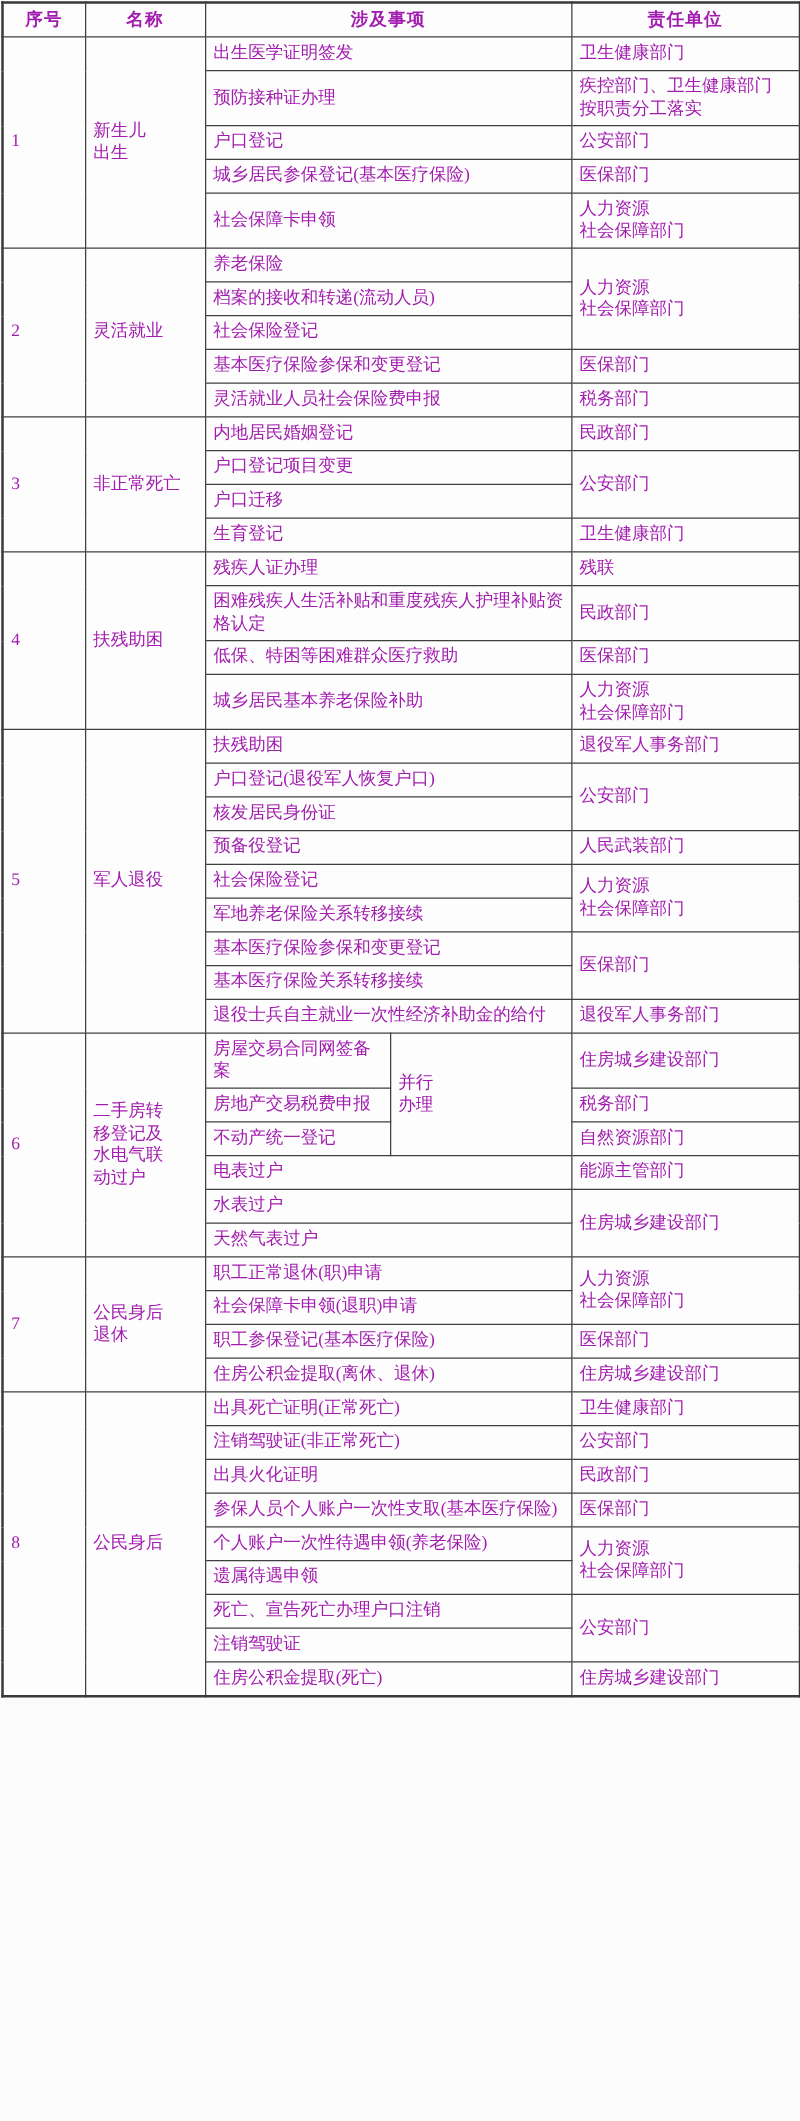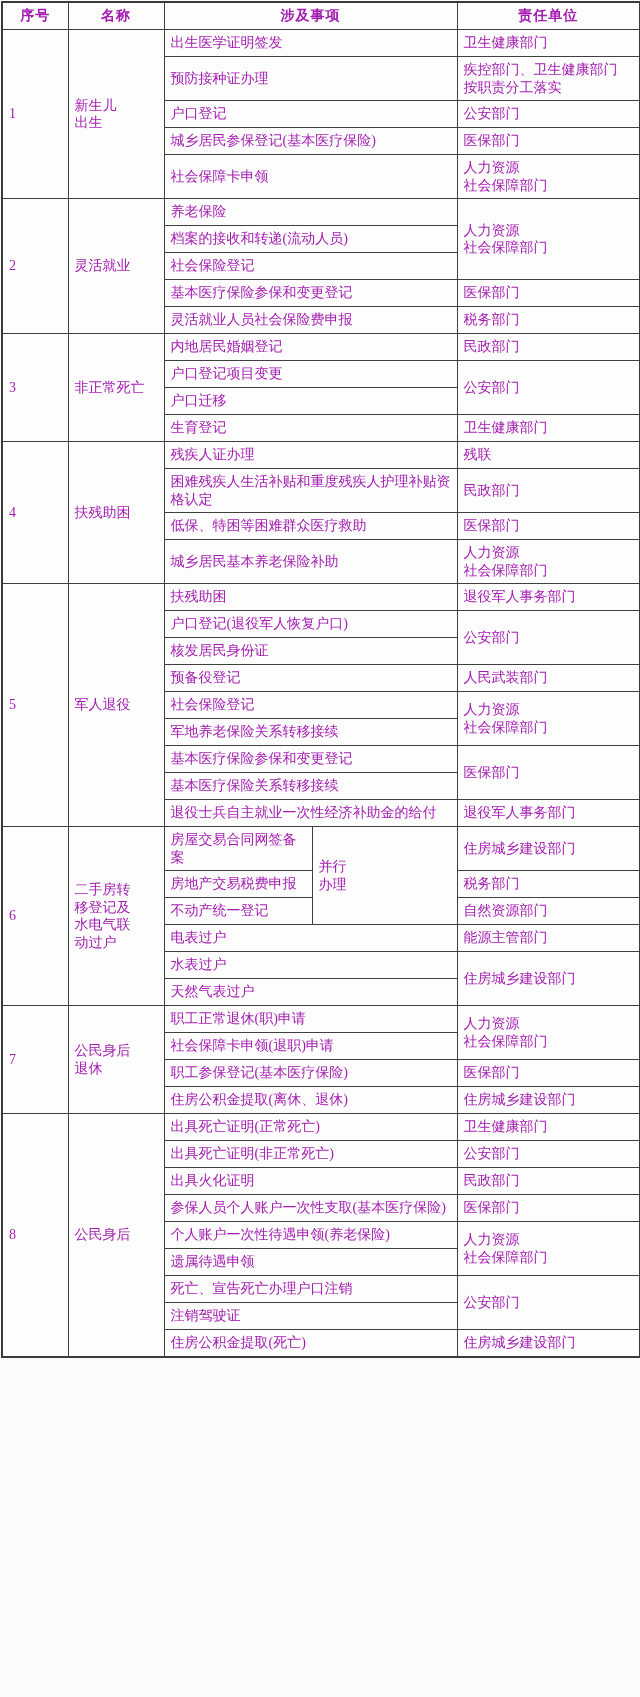--- a/index.html
+++ b/index.html
@@ -235,21 +235,21 @@
     <td class="unit">住房城乡建设部门</td>
   </tr>
 
   <tr>
     <td class="num" rowspan="9">8</td>
     <td class="name" rowspan="9">公民身后</td>
     <td class="item" colspan="2">出具死亡证明(正常死亡)</td>
     <td class="unit">卫生健康部门</td>
   </tr>
   <tr>
-    <td class="item" colspan="2">出具死亡证明(非正常死亡)</td>
+    <td class="item" colspan="2">注销驾驶证(非正常死亡)</td>
     <td class="unit">公安部门</td>
   </tr>
   <tr>
     <td class="item" colspan="2">出具火化证明</td>
     <td class="unit">民政部门</td>
   </tr>
   <tr>
     <td class="item" colspan="2">参保人员个人账户一次性支取(基本医疗保险)</td>
     <td class="unit">医保部门</td>
   </tr>

